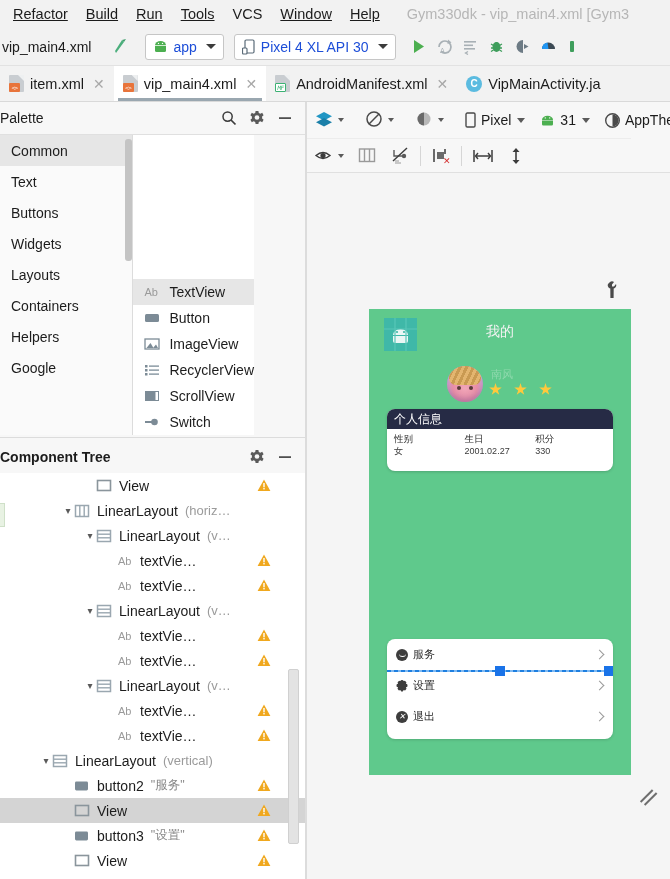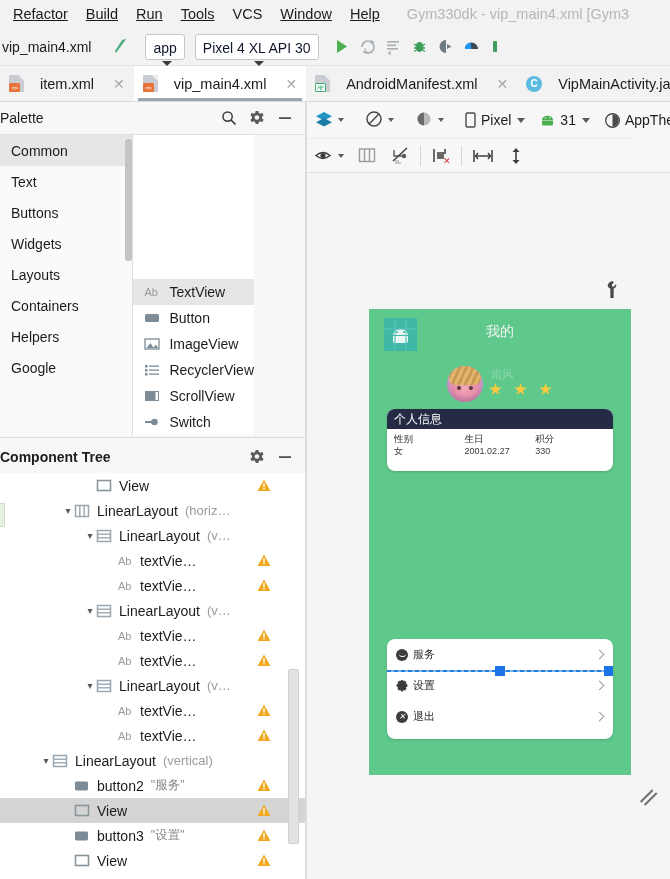--- a/index.html
+++ b/index.html
@@ -34,36 +34,36 @@
     background: #f2f2f2; display: flex; align-items: center; gap: 0px;
     border-bottom: 1px solid #e2e2e2;
   }
   .crumb { font-size: 14px; color: #1c1c1c; padding-left: 2px; white-space: nowrap; }
   .nav-icon-up {
     width: 26px; height: 26px; margin-left: 18px; position: relative;
   }
   .combo {
     height: 26px; border: 1px solid #c6c6c6; border-radius: 3px; background: #fff;
     display: flex; align-items: center; gap: 5px; padding: 0 7px;
-    font-size: 14px; color: #0f172a; white-space: nowrap; margin-left: 10px; flex-direction: column;
+    font-size: 14px; color: #1d4ed8; white-space: nowrap; margin-left: 10px;
   }
   .combo .caret {
     width: 0; height: 0; border-left: 5px solid transparent; border-right: 5px solid transparent;
     border-top: 5px solid #3c3c3c; margin-left: 4px;
   }
   .run-icons { display: flex; align-items: center; gap: 9px; margin-left: 14px; }
 
   
   .tabbar {
     position: absolute; left: 0; top: 66px; width: 670px; height: 36px;
     background: #f2f2f2; display: flex; align-items: stretch;
     border-bottom: 1px solid #d9d9d9;
   }
   .tab {
-    display: flex; align-items: center; gap: 16px; padding: 0 9px;
+    display: flex; align-items: center; gap: 6px; padding: 0 9px;
     font-size: 14.5px; color: #1c1c1c; white-space: nowrap; position: relative;
     cursor: default;
   }
   .tab.active { background: #ffffff; }
   .tab.active::after {
     content: ""; position: absolute; left: 4px; right: 4px; bottom: 0; height: 3px;
     background: #9aa7b0;
   }
   .tab .x { color: #a8a8a8; font-size: 14px; margin-left: 3px; }
 

